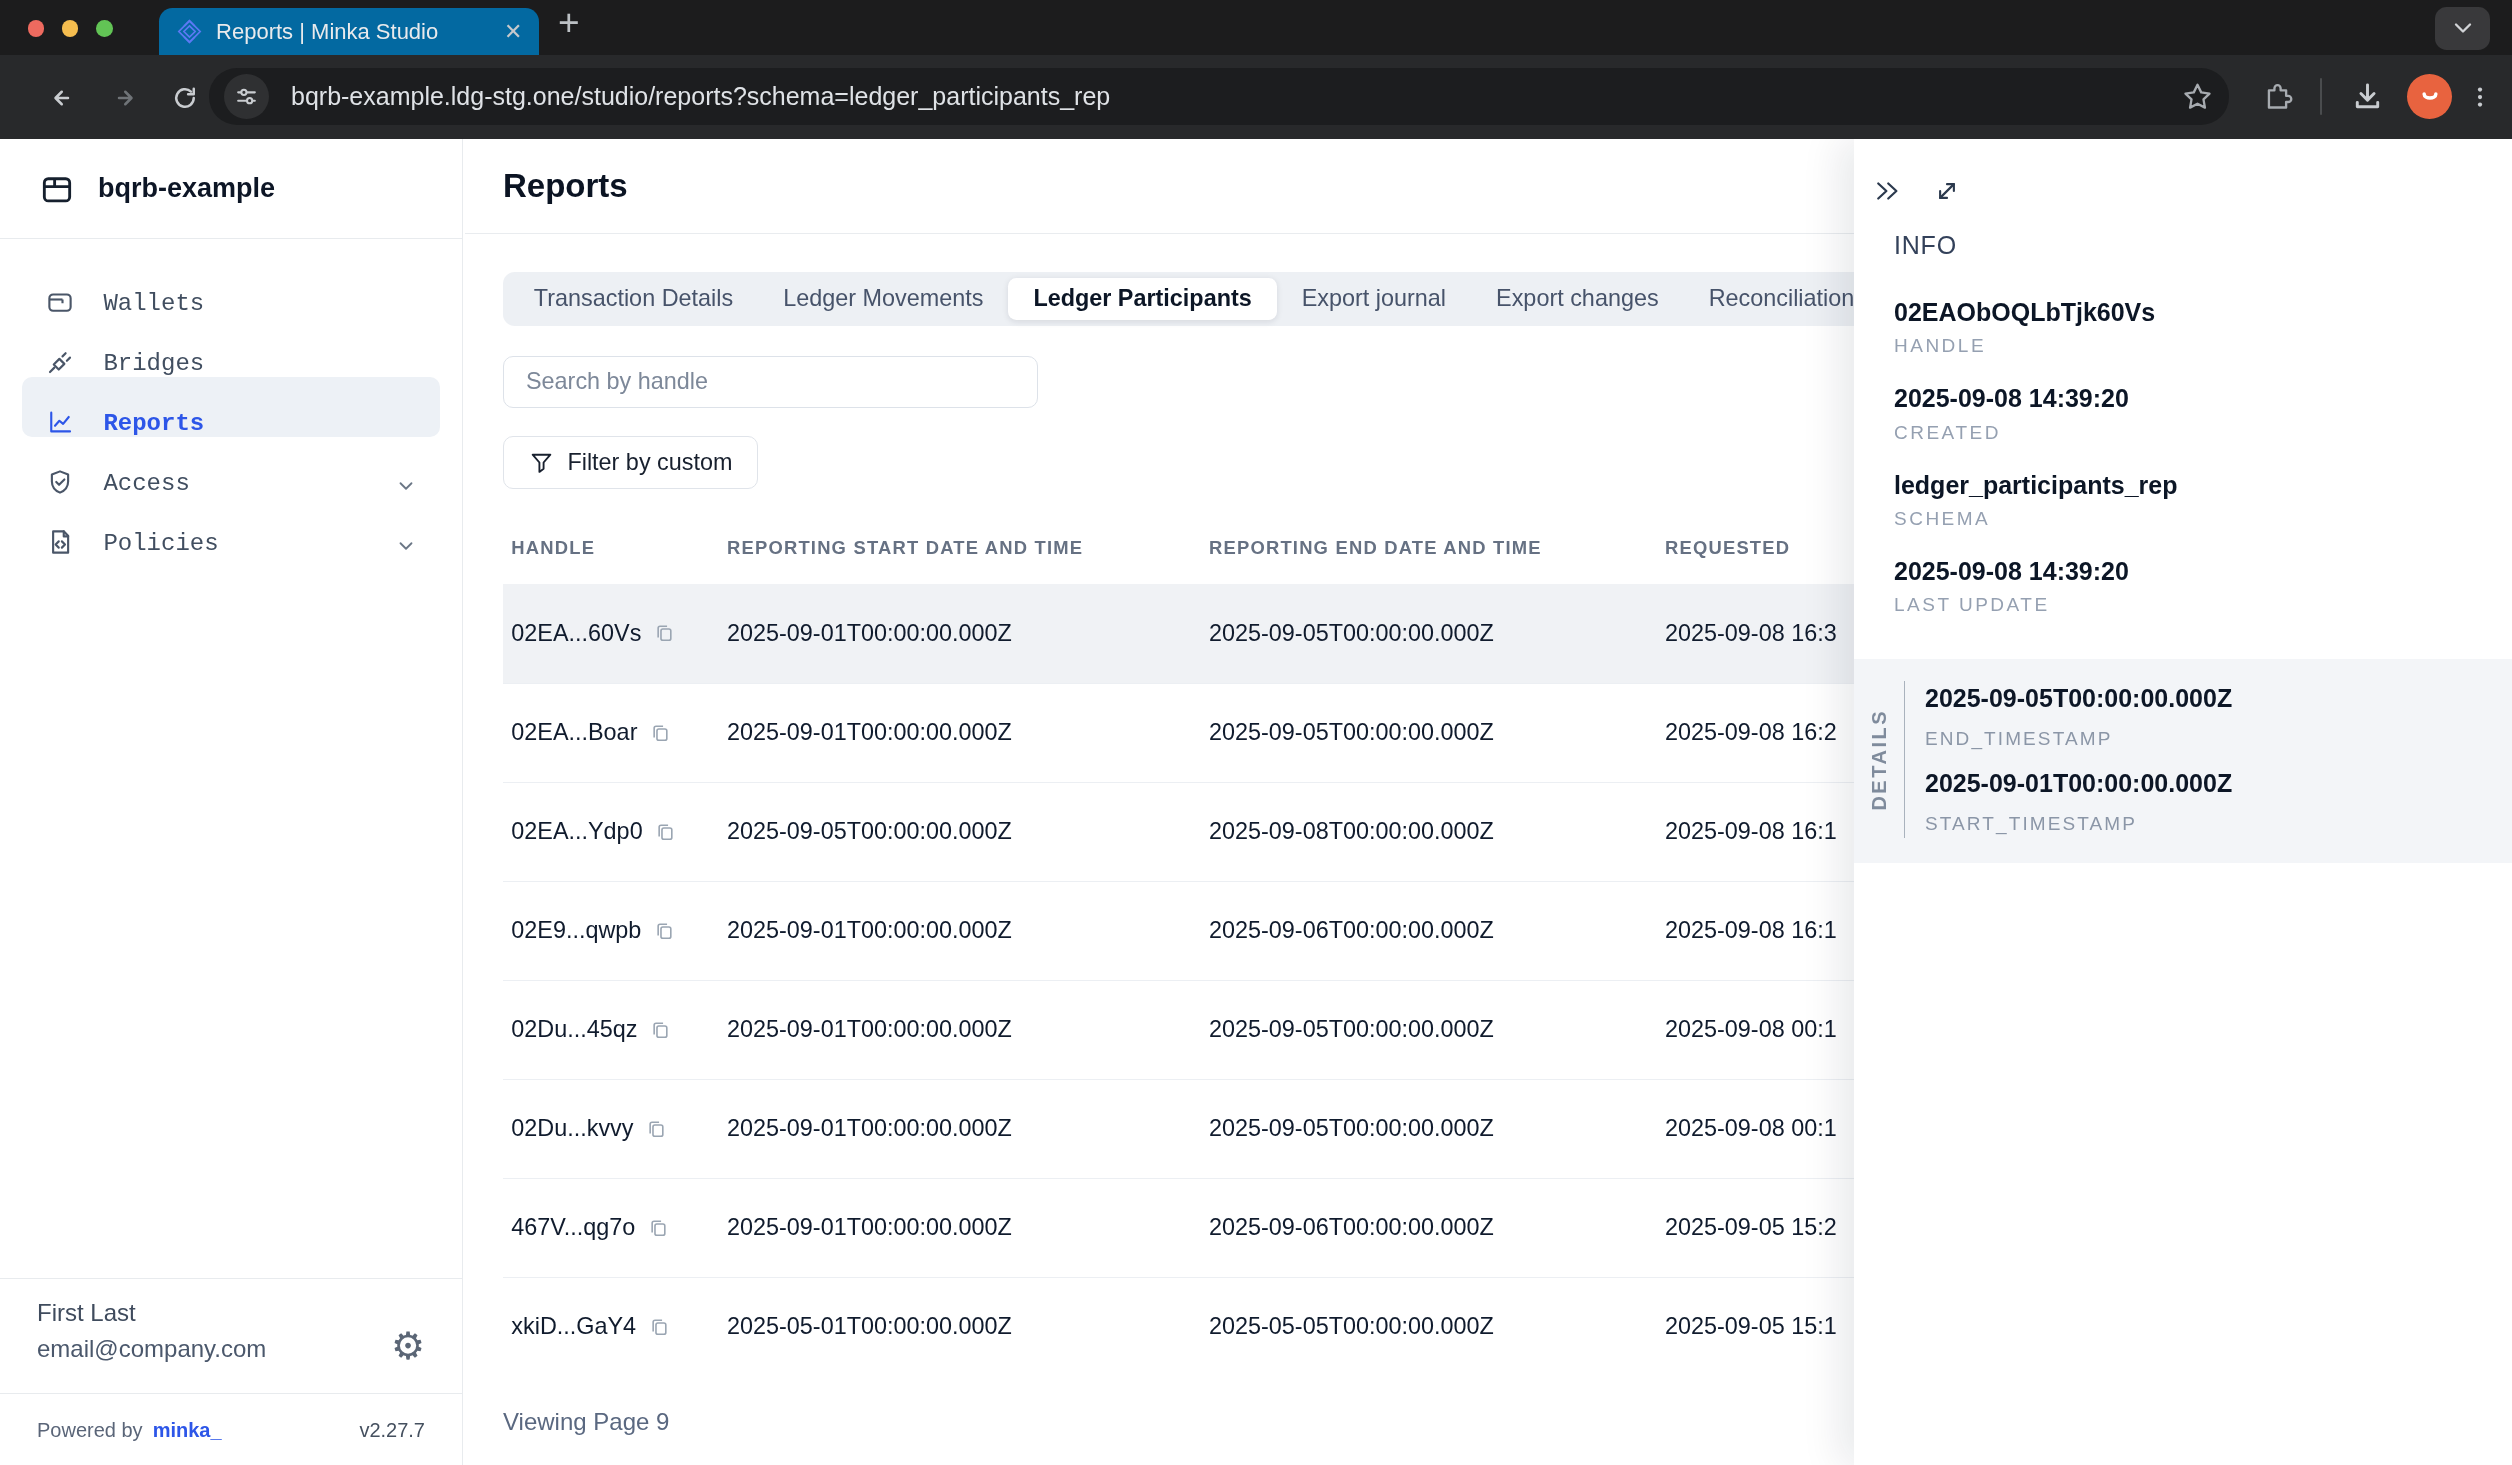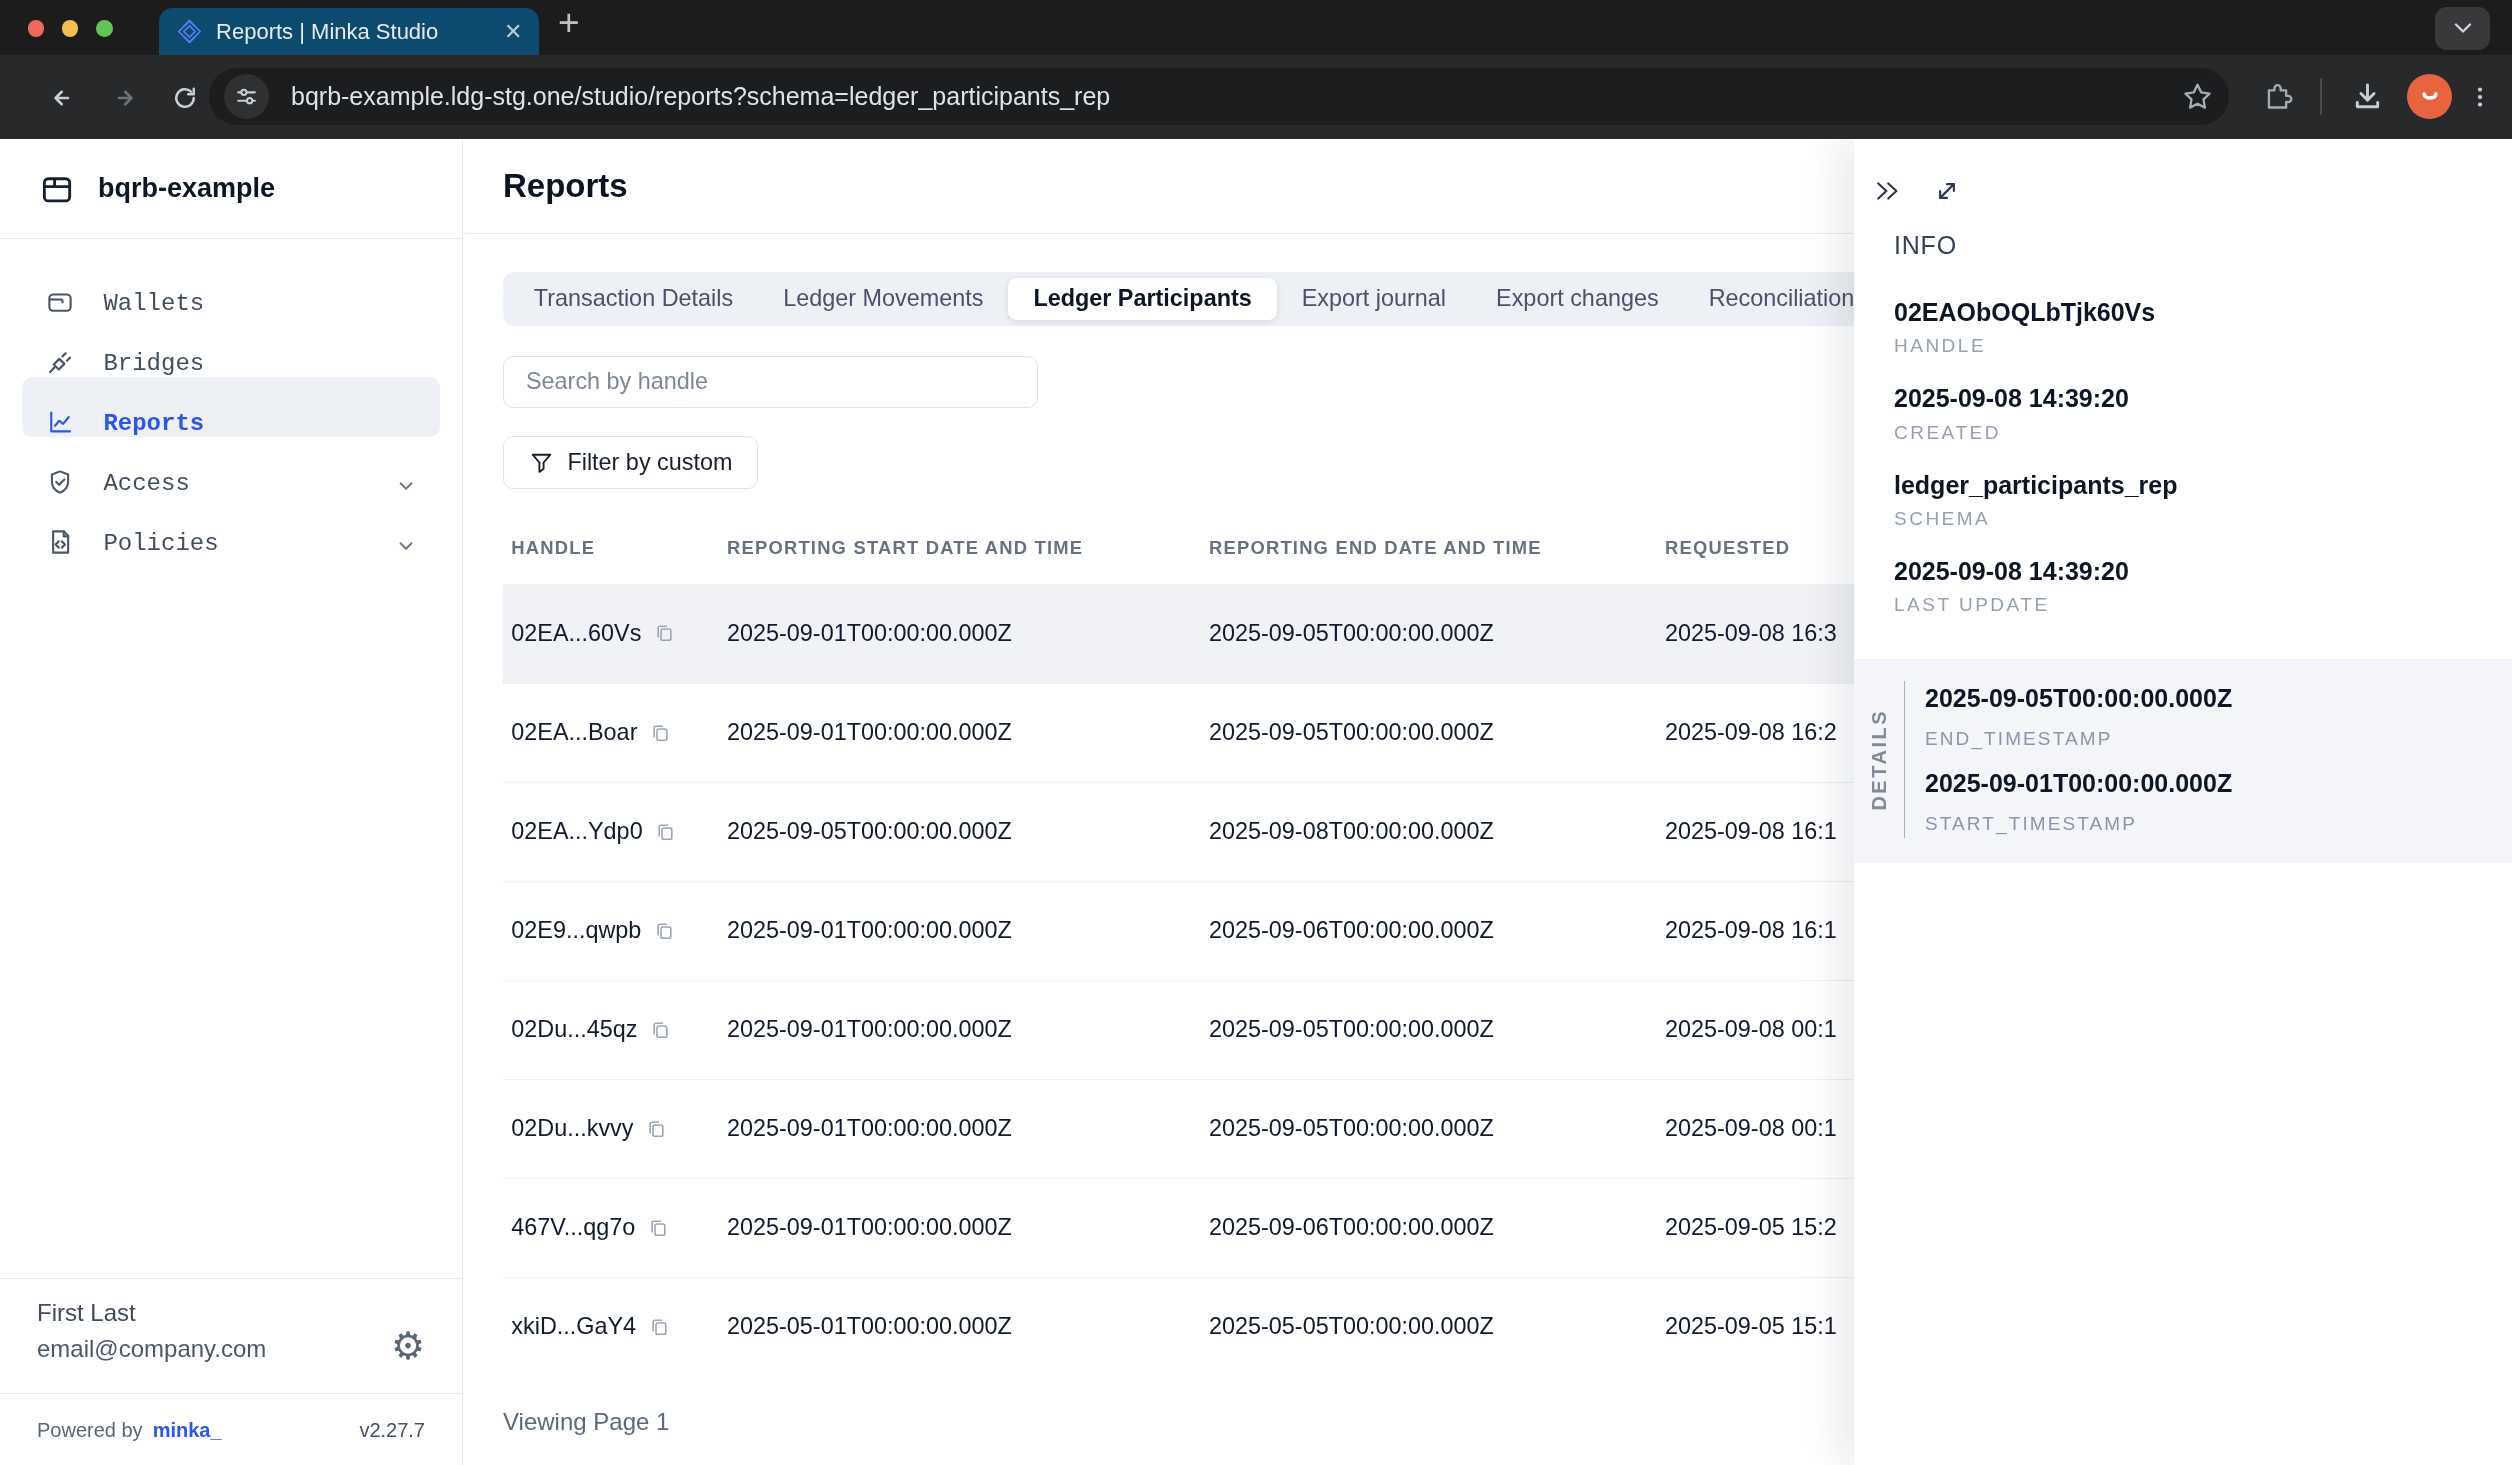--- a/index.html
+++ b/index.html
@@ -10,21 +10,21 @@
     -webkit-font-smoothing: antialiased;
   }
   svg { display:block; }
 
   
   .chrome { position:absolute; top:0; left:0; width:2512px; height:139px; background:#28292b; z-index:20; }
   .tabstrip { position:absolute; top:0; left:0; right:0; height:55px; background:#1c1c1d; }
   .lights { position:absolute; left:27.5px; top:20px; display:flex; gap:17.5px; }
   .light { width:16.7px; height:16.7px; border-radius:50%; }
   .light.red { background:#ee6a5f; } .light.yellow{ background:#f5bd4f; } .light.green{ background:#62c455; }
-  .tab { position:absolute; left:159px; top:8.3px; width:380px; height:47px; background:#0c4a6e;
+  .tab { position:absolute; left:159px; top:8.3px; width:380px; height:47px; background:#0369a1;
          border-radius:13.4px 13.4px 0 0; display:flex; align-items:center; padding:0 16.7px; gap:13.4px; }
   .tab-title { flex:1; color:#e9eaec; font-size:22px; white-space:nowrap; overflow:hidden; }
   .tab-close { color:#c6c9cc; font-size:22px; line-height:1; }
   .newtab { position:absolute; left:558px; top:1.7px; color:#bcc0c4; font-size:37px; font-weight:300; }
   .tabsearch { position:absolute; right:22px; top:6.7px; width:55px; height:43px; border-radius:11.7px;
                background:#39393b; display:flex; align-items:center; justify-content:center; }
   .toolbar { position:absolute; top:55px; left:0; right:0; height:83px; background:#28292b; }
   .nav-ic { position:absolute; top:27.5px; }
   .urlpill { position:absolute; left:209px; top:13.4px; width:2020px; height:57px; border-radius:28px;
              background:#1c1d1f; display:flex; align-items:center; padding:0 15px; }
@@ -422,21 +422,21 @@
                 </svg>
       </span>
     </div>
     <div class="c2">2025-05-01T00:00:00.000Z</div>
     <div class="c3">2025-05-05T00:00:00.000Z</div>
     <div class="c4">2025-09-05 15:1</div>
   </div>
 </div>
     </div>
 
-    <div class="paging">Viewing Page 1</div>
+    <div class="paging">Viewing Page 9</div>
   </div>
 </div>
 
 <div class="panel">
   <div class="panel-icons">
     <span>
       <svg width="30" height="30" viewBox="0 0 48 48" fill="none" stroke="#2c3a4e" stroke-width="3.6" stroke-linecap="round" stroke-linejoin="round">
           <path d="M10 12l13 12-13 12"></path>
           <path d="M26 12l13 12-13 12"></path>
         </svg>

